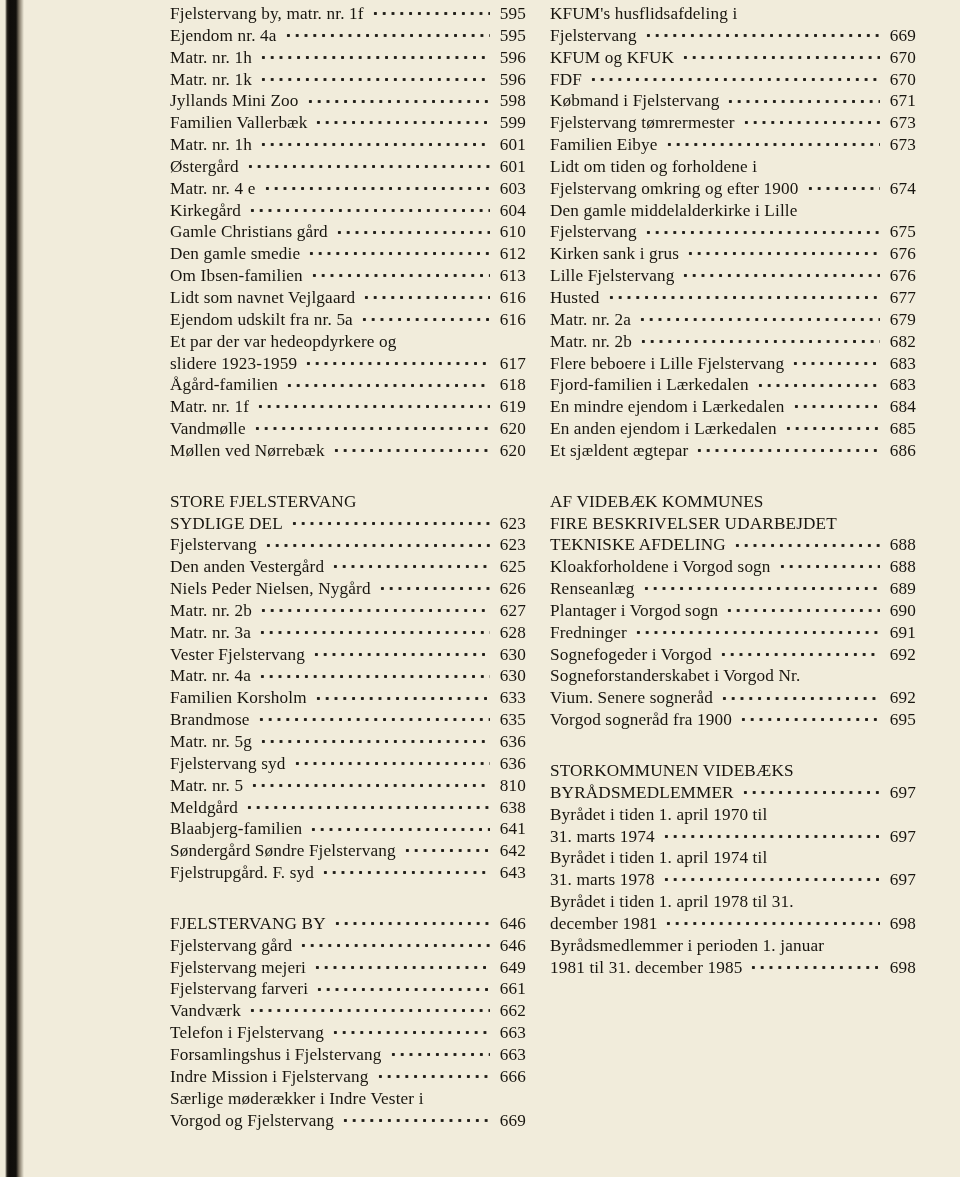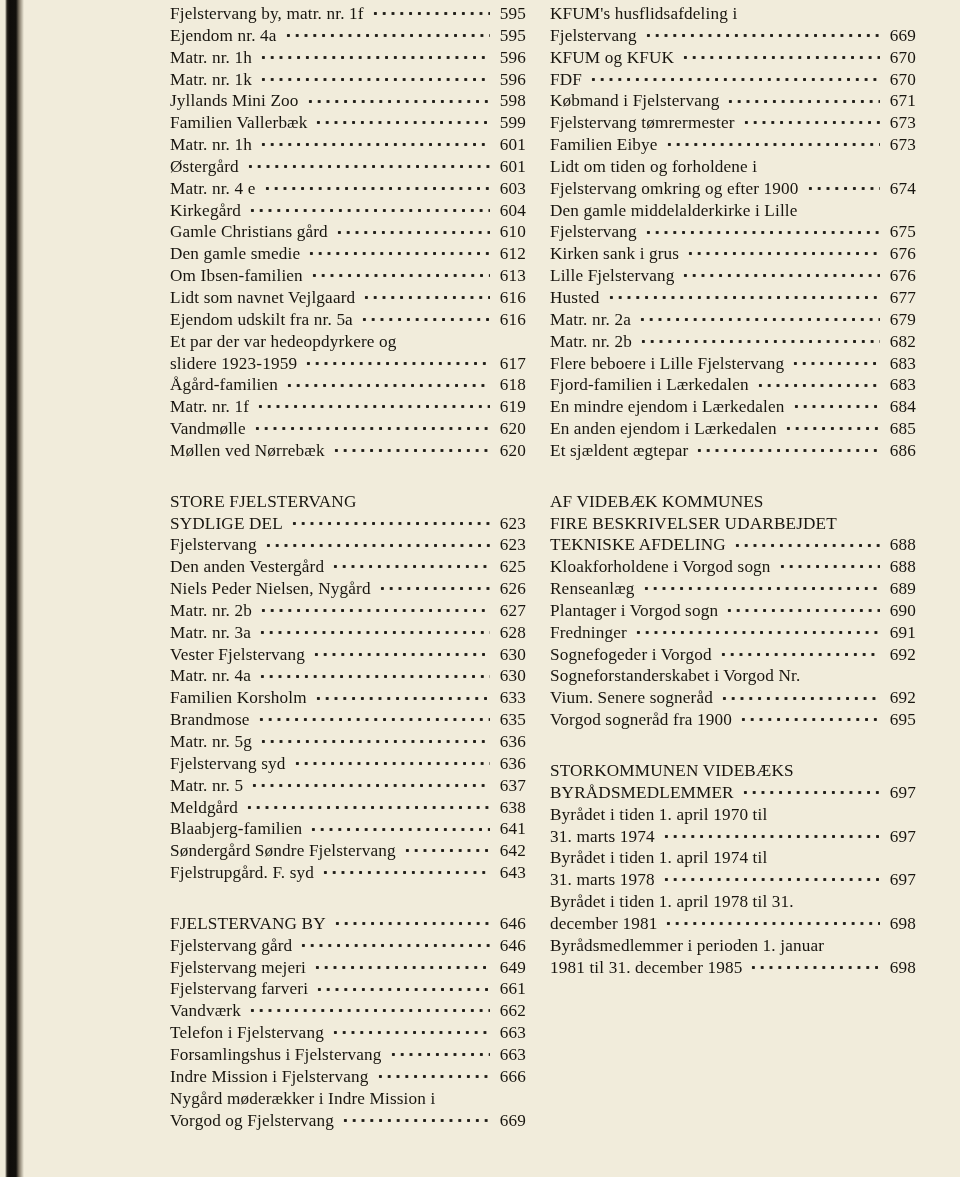--- a/index.html
+++ b/index.html
@@ -249,21 +249,21 @@
         <span class="pg">636</span>
       </div>
       <div class="line">
         <span class="t">Fjelstervang syd</span>
         <span class="dots"></span>
         <span class="pg">636</span>
       </div>
       <div class="line">
         <span class="t">Matr. nr. 5</span>
         <span class="dots"></span>
-        <span class="pg">637</span>
+        <span class="pg">810</span>
       </div>
       <div class="line">
         <span class="t">Meldgård</span>
         <span class="dots"></span>
         <span class="pg">638</span>
       </div>
       <div class="line">
         <span class="t">Blaabjerg-familien</span>
         <span class="dots"></span>
         <span class="pg">641</span>
@@ -313,21 +313,21 @@
         <span class="t">Forsamlingshus i Fjelstervang</span>
         <span class="dots"></span>
         <span class="pg">663</span>
       </div>
       <div class="line">
         <span class="t">Indre Mission i Fjelstervang</span>
         <span class="dots"></span>
         <span class="pg">666</span>
       </div>
       <div class="line">
-        <span class="t">Nygård møderækker i Indre Mission i</span>
+        <span class="t">Særlige møderækker i Indre Vester i</span>
       </div>
       <div class="line">
         <span class="t">Vorgod og Fjelstervang</span>
         <span class="dots"></span>
         <span class="pg">669</span>
       </div>
     </div>
   <div class="col col-right">
       <div class="line">
         <span class="t">KFUM's husflidsafdeling i</span>

